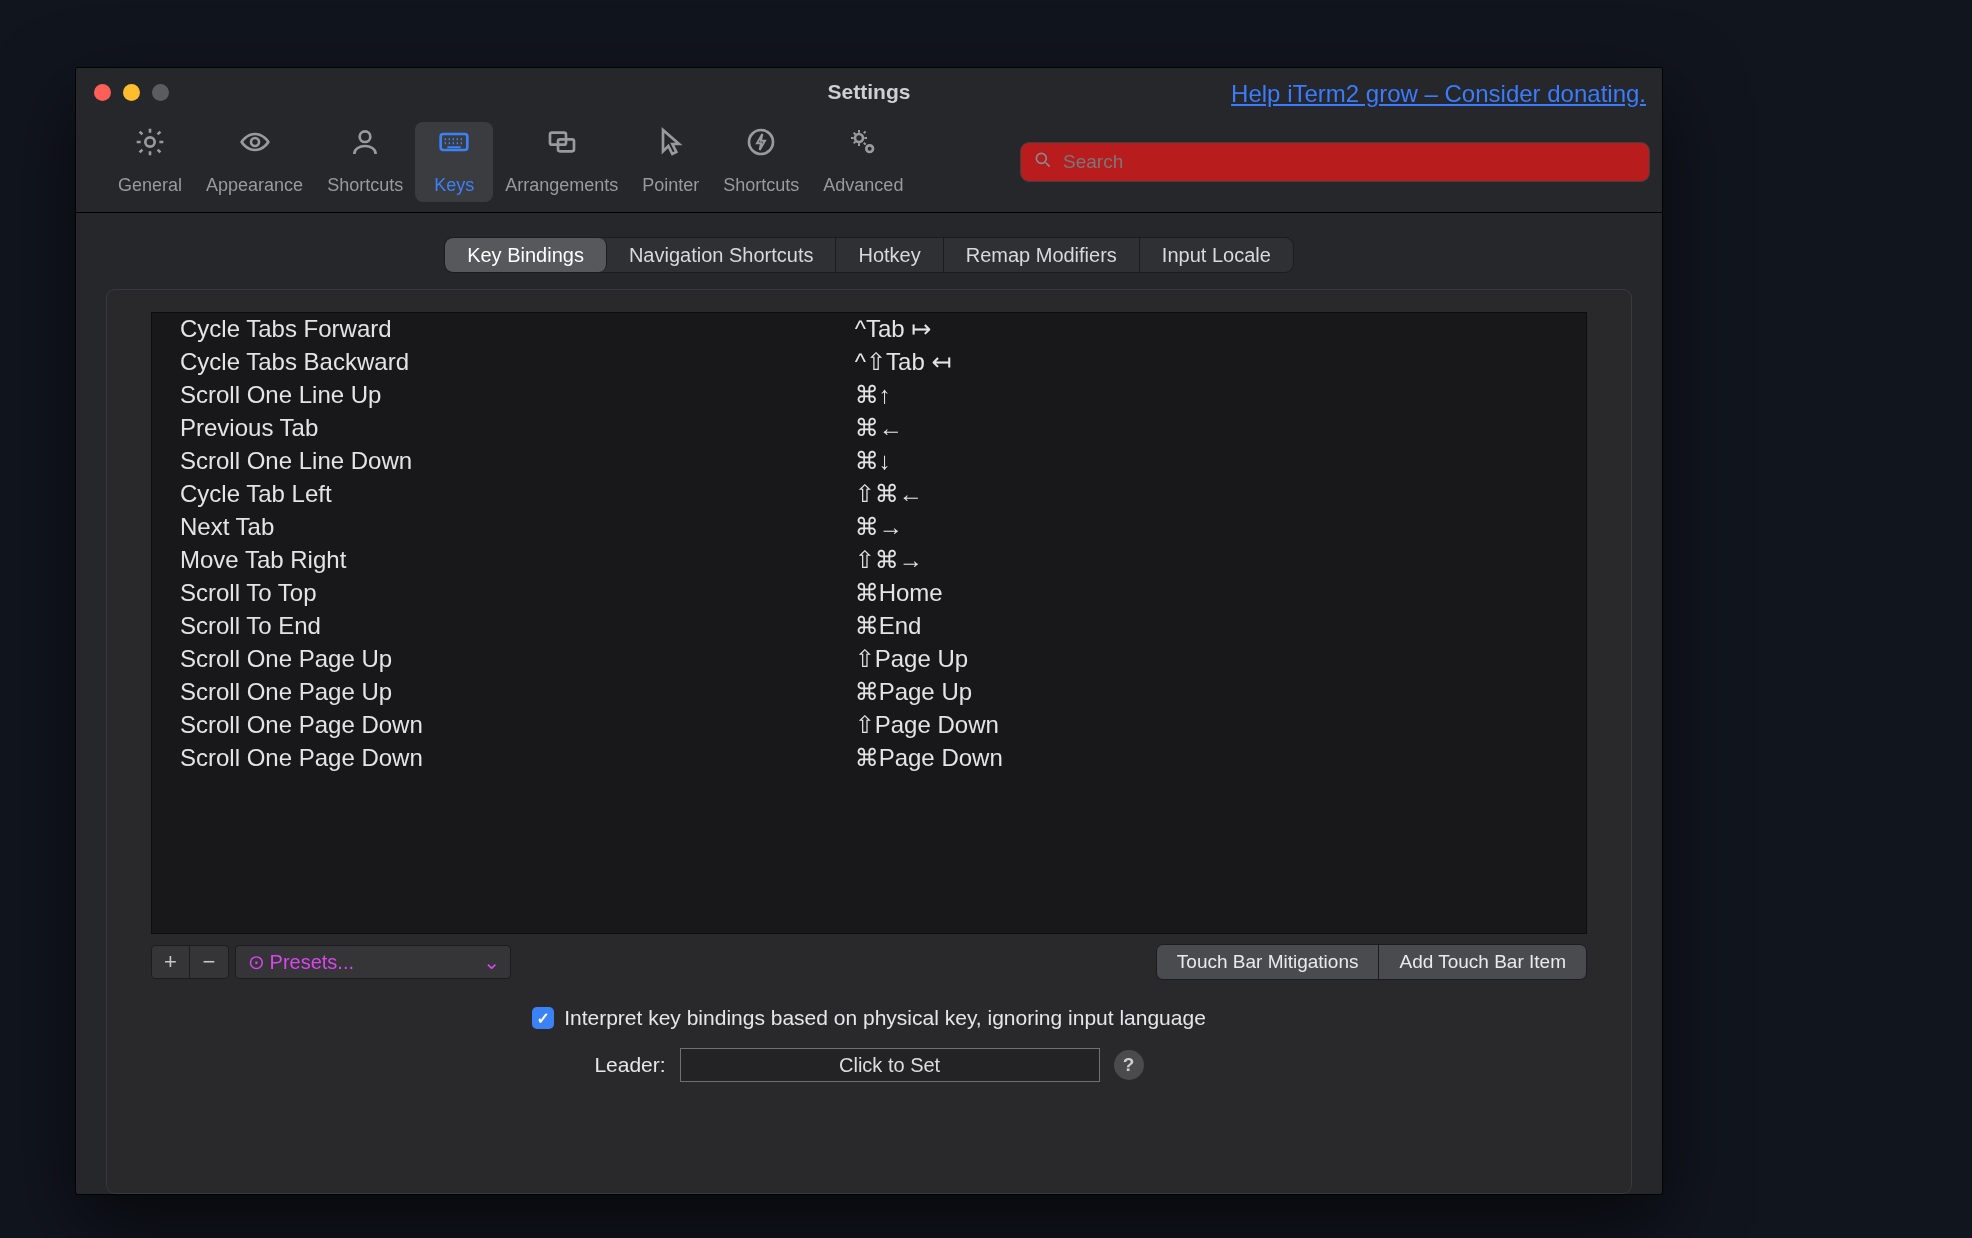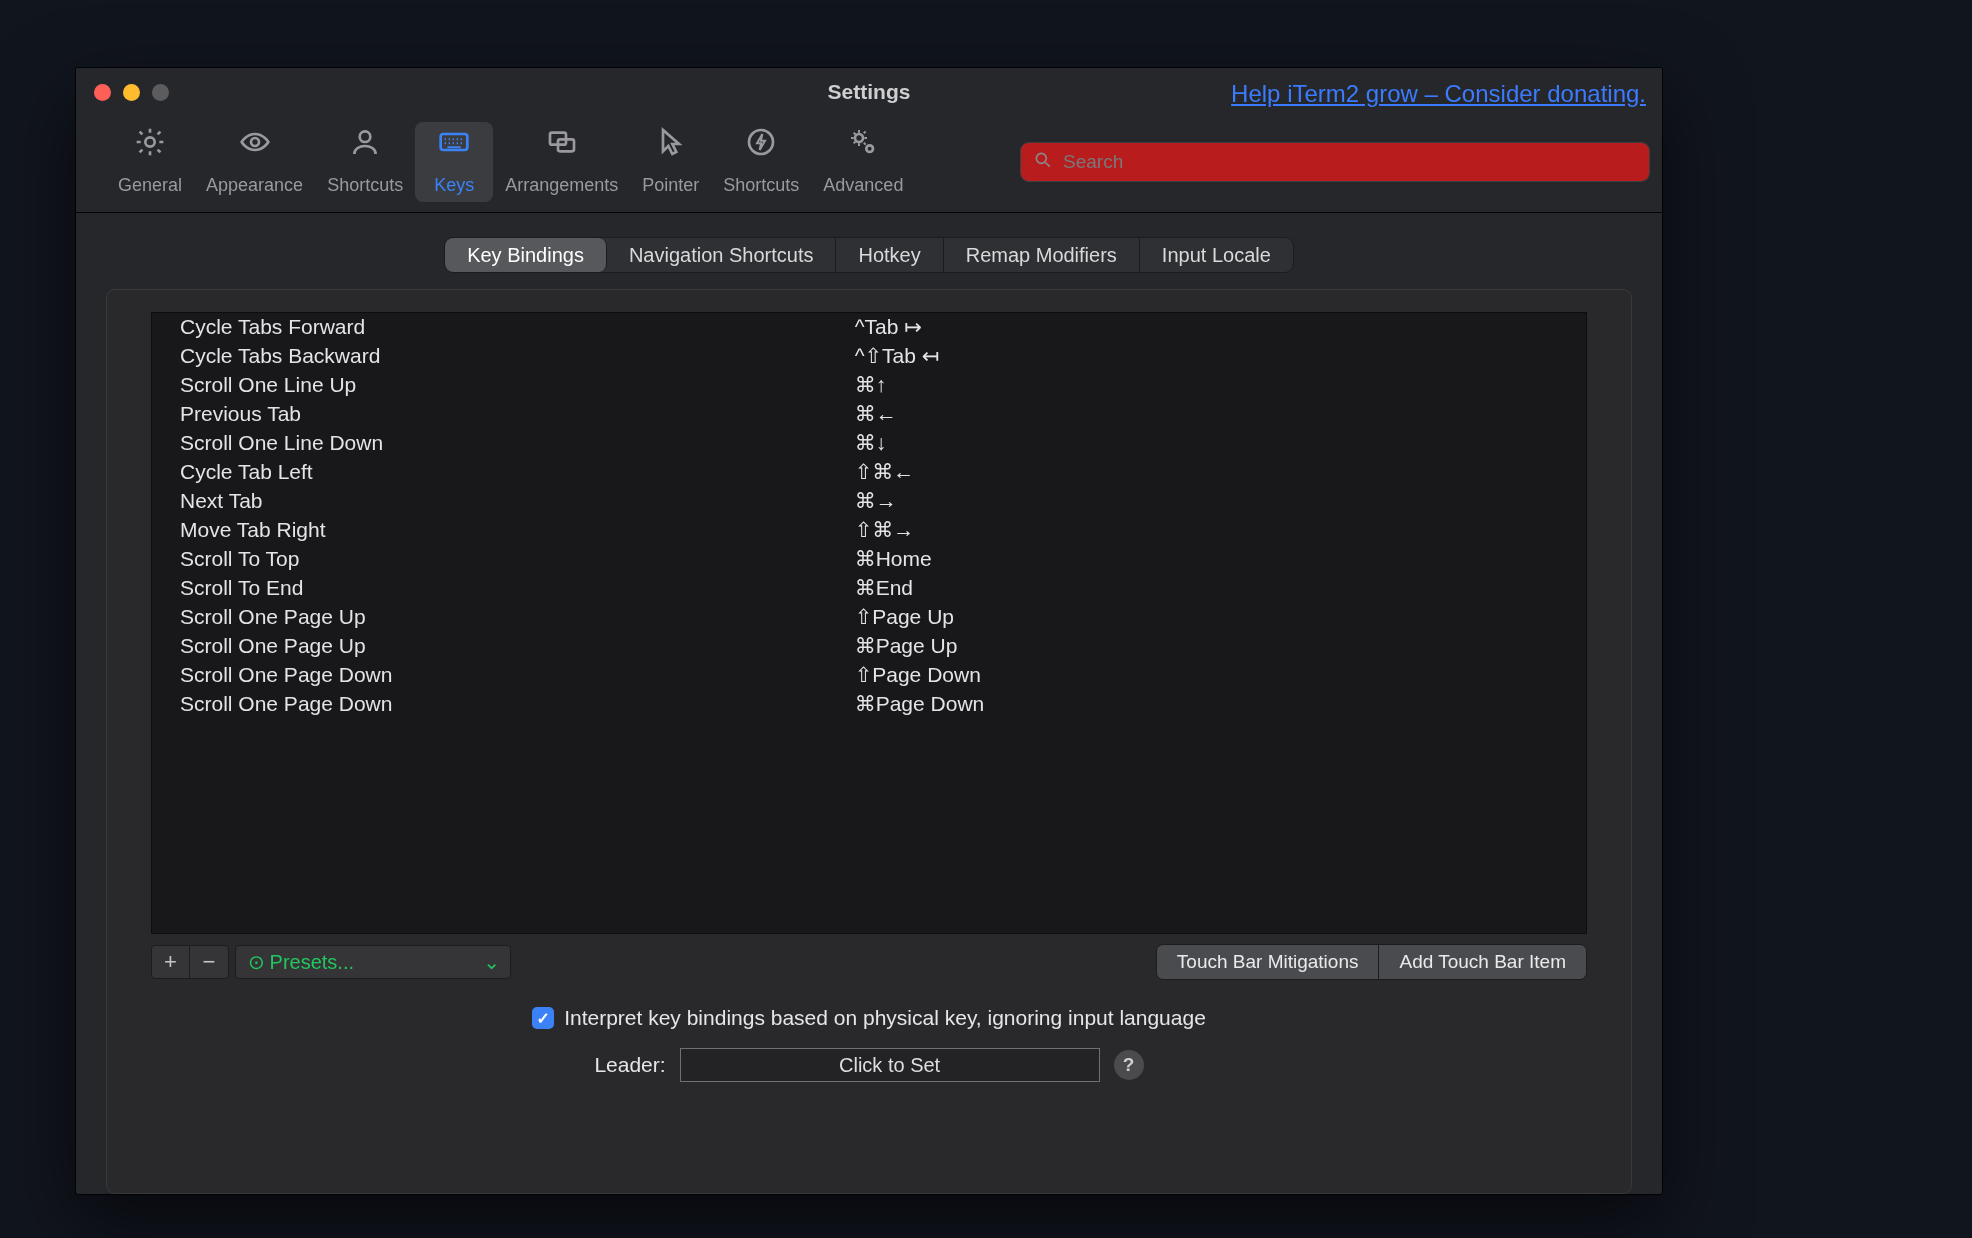--- a/index.html
+++ b/index.html
@@ -153,21 +153,21 @@
     height: 622px;
     overflow: hidden;
     border: 1px solid #0d0d0e;
   }
   .table {
     width: 100%;
     border-collapse: collapse;
   }
   .kb-row td {
     padding: 2px 0 3px;
-    font-size: 21px;
+    font-size: 24px;
     color: #e4e4e6;
   }
   .kb-row td.kb-action { padding-left: 28px; width: 49%; }
   .kb-row td.kb-shortcut { width: 51%; }
   
   .buttons-row {
     display: flex;
     align-items: center;
     margin: 10px 44px 0;
     height: 36px;
@@ -191,21 +191,21 @@
   .mini-btn:last-child { border-right: none; }
   .presets-dd {
     margin-left: 6px;
     display: flex; align-items: center; justify-content: space-between;
     width: 276px; height: 34px;
     background: #353538;
     border: 1px solid #1c1c1e;
     border-radius: 4px;
     padding: 0 10px 0 12px;
     font-size: 20px;
-    color: #22c55e;
+    color: #d946ef;
     cursor: pointer;
   }
   .btn-group-right {
     margin-left: auto;
     display: flex;
     border: 1px solid #1c1c1e;
     border-radius: 7px;
     overflow: hidden;
     background: var(--bg-button);
     height: 36px;

